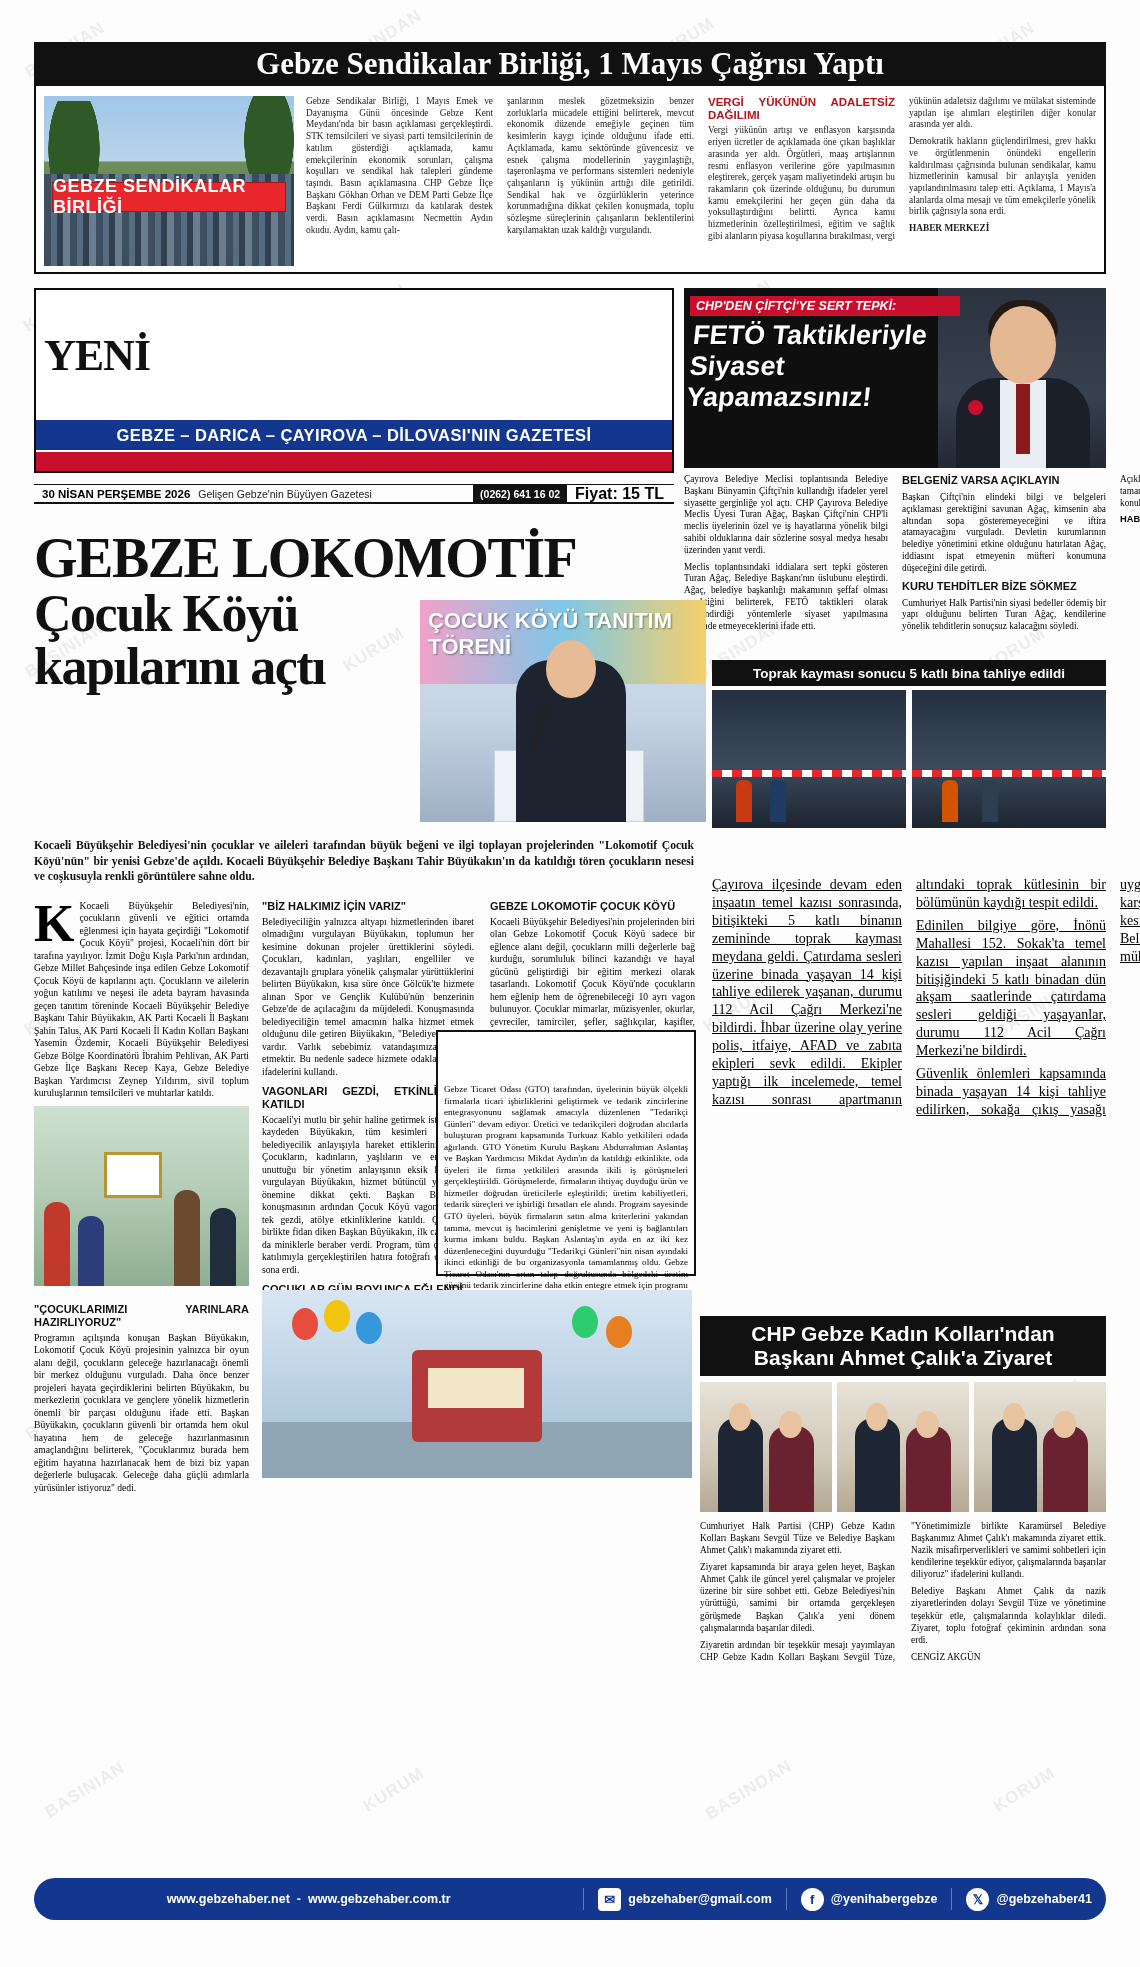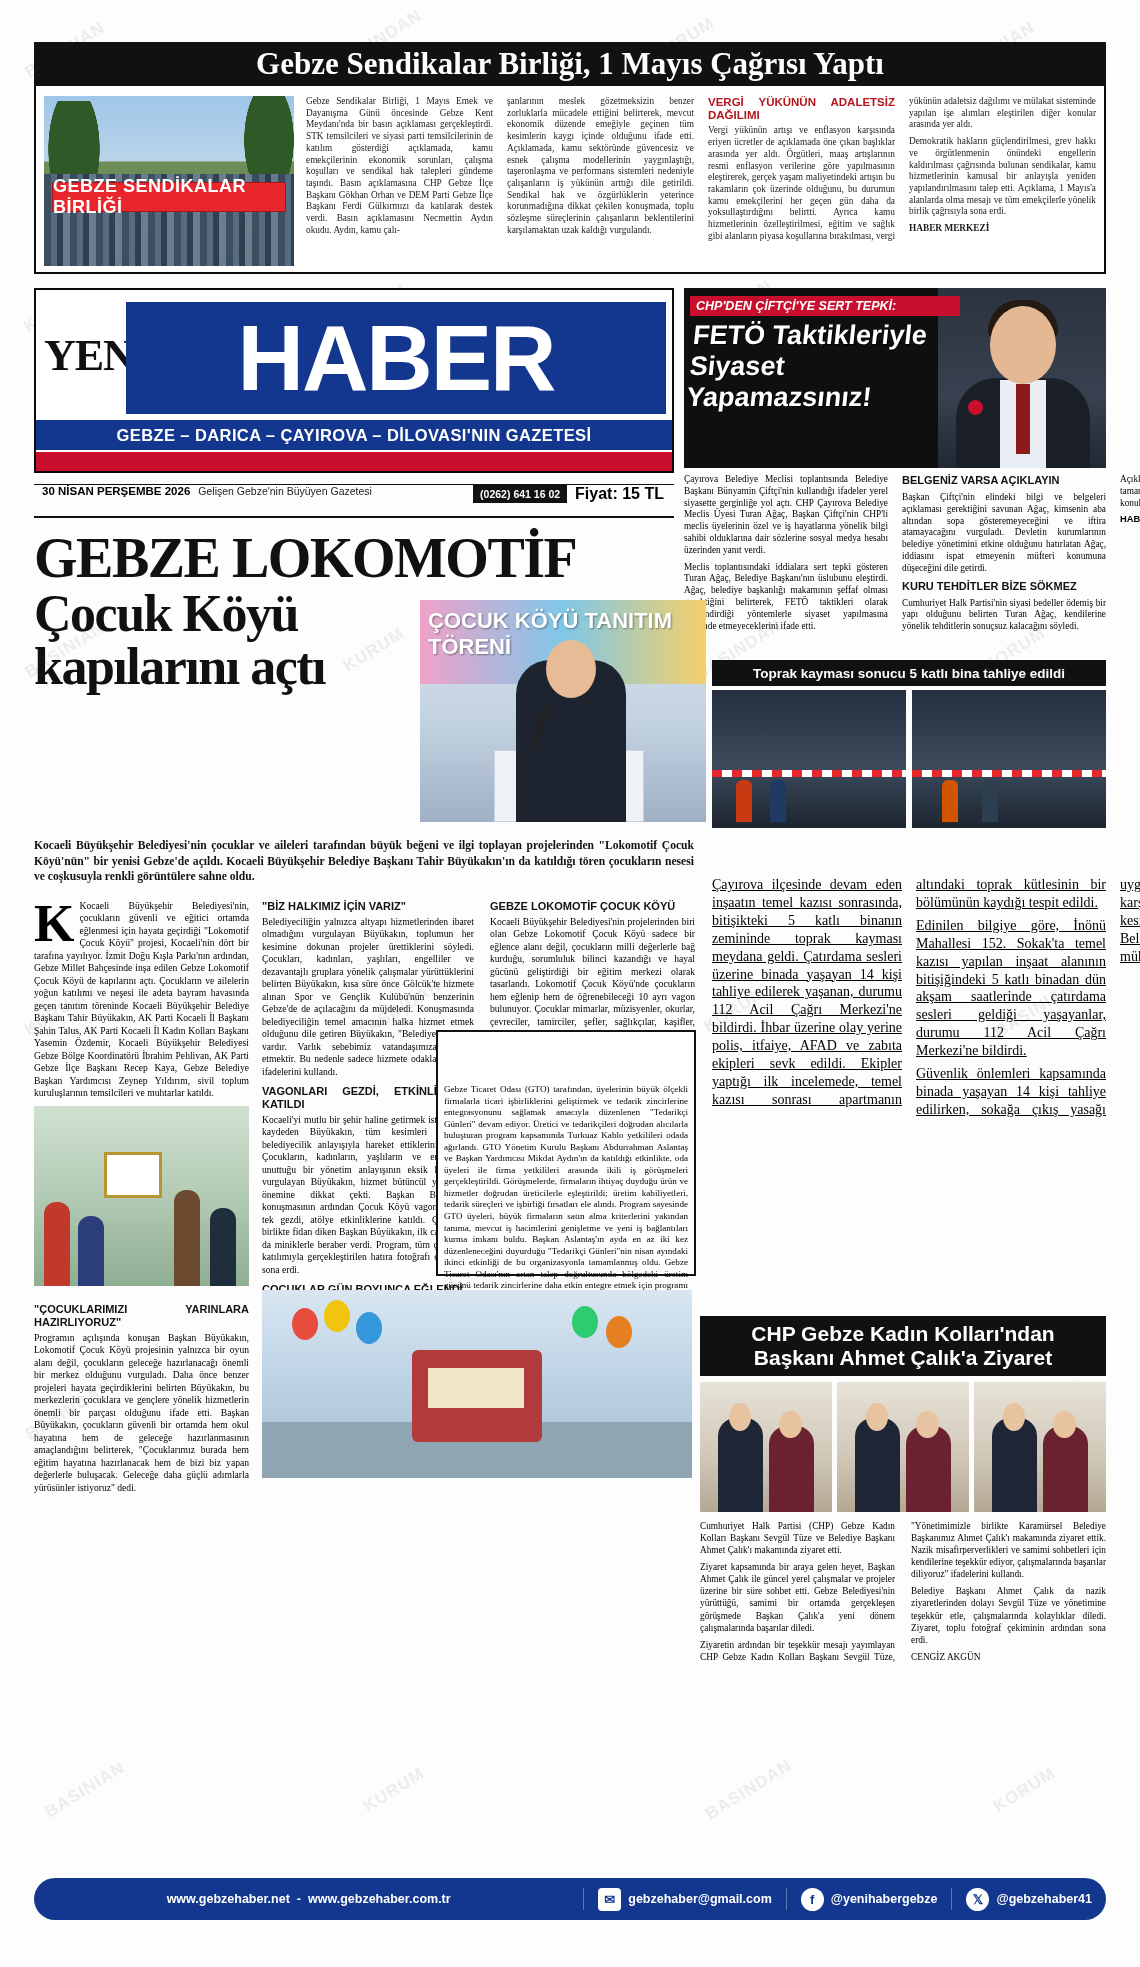--- a/index.html
+++ b/index.html
@@ -86,23 +86,23 @@
   .mast-sub {
     position:absolute; left:36px; top:420px; width:636px; height:30px;
     background:#13378f; color:#fff; display:flex; align-items:center; justify-content:center;
     font-family:"Liberation Sans",sans-serif; font-weight:bold; font-size:16.5px; letter-spacing:.4px;
   }
   .mast-strip {
     position:absolute; left:36px; top:452px; width:636px; height:19px;
     background:#c8102e;
   }
   .infobar {
-    position:absolute; left:34px; top:484px; width:640px; height:34px;
+    position:absolute; left:34px; top:484px; width:640px; height:20px;
     border-bottom:2px solid #111; border-top:1px solid #111;
-    display:flex; align-items:flex-start; font-size:11px;
+    display:flex; align-items:center; font-size:11px;
     font-family:"Liberation Sans",sans-serif;
   }
   .infobar .date { font-weight:bold; font-size:11.5px; padding:0 8px; }
   .infobar .slogan { flex:1; color:#222; font-size:10.5px;}
   .infobar .phone {
     background:#111; color:#fff; font-weight:bold; font-size:10.5px;
     padding:3px 7px; margin-right:8px;
   }
   .infobar .price { font-weight:bold; font-size:16px; padding-right:10px;}
   
@@ -360,21 +360,20 @@
 Açıklamada, kamu sektöründe güvencesiz ve esnek çalışma modellerinin yaygınlaştığı, taşeronlaşma ve performans sistemleri nedeniyle çalışanların iş yükünün arttığı dile getirildi. Sendikal hak ve özgürlüklerin yeterince korunmadığına dikkat çekilen konuşmada, toplu sözleşme süreçlerinin çalışanların beklentilerini karşılamaktan uzak kaldığı vurgulandı.</p>
     <h4>VERGİ YÜKÜNÜN ADALETSİZ DAĞILIMI</h4>
     <p>Vergi yükünün artışı ve enflasyon karşısında eriyen ücretler de açıklamada öne çıkan başlıklar arasında yer aldı. Örgütleri, maaş artışlarının resmi enflasyon verilerine göre yapılmasının eleştirerek, gerçek yaşam maliyetindeki artışın bu rakamların çok üzerinde olduğunu, bu durumun kamu emekçilerini her geçen gün daha da yoksullaştırdığını belirtti. Ayrıca kamu hizmetlerinin özelleştirilmesi, eğitim ve sağlık gibi alanların piyasa koşullarına bırakılması, vergi yükünün adaletsiz dağılımı ve mülakat sisteminde yapılan işe alımları eleştirilen diğer konular arasında yer aldı.</p>
     <p>Demokratik hakların güçlendirilmesi, grev hakkı ve örgütlenmenin önündeki engellerin kaldırılması çağrısında bulunan sendikalar, kamu hizmetlerinin kamusal bir anlayışla yeniden yapılandırılmasını talep etti.
 Açıklama, 1 Mayıs'a alanlarda olma mesajı ve tüm emekçilerle yönelik birlik çağrısıyla sona erdi.</p>
     <p class="sig">HABER MERKEZİ</p>
   </div>
 
   <div class="masthead"></div>
   <div class="mast-yeni">YENİ</div>
-  <div class="mast-haber">HABER</div>
   <div class="mast-sub">GEBZE – DARICA – ÇAYIROVA – DİLOVASI'NIN GAZETESİ</div>
   <div class="mast-strip"></div>
 
   <div class="infobar">
     <span class="date">30 NİSAN PERŞEMBE 2026</span>
     <span class="slogan">Gelişen Gebze'nin Büyüyen Gazetesi</span>
     <span class="phone">(0262) 641 16 02</span>
     <span class="price">Fiyat: 15 TL</span>
   </div>
 

